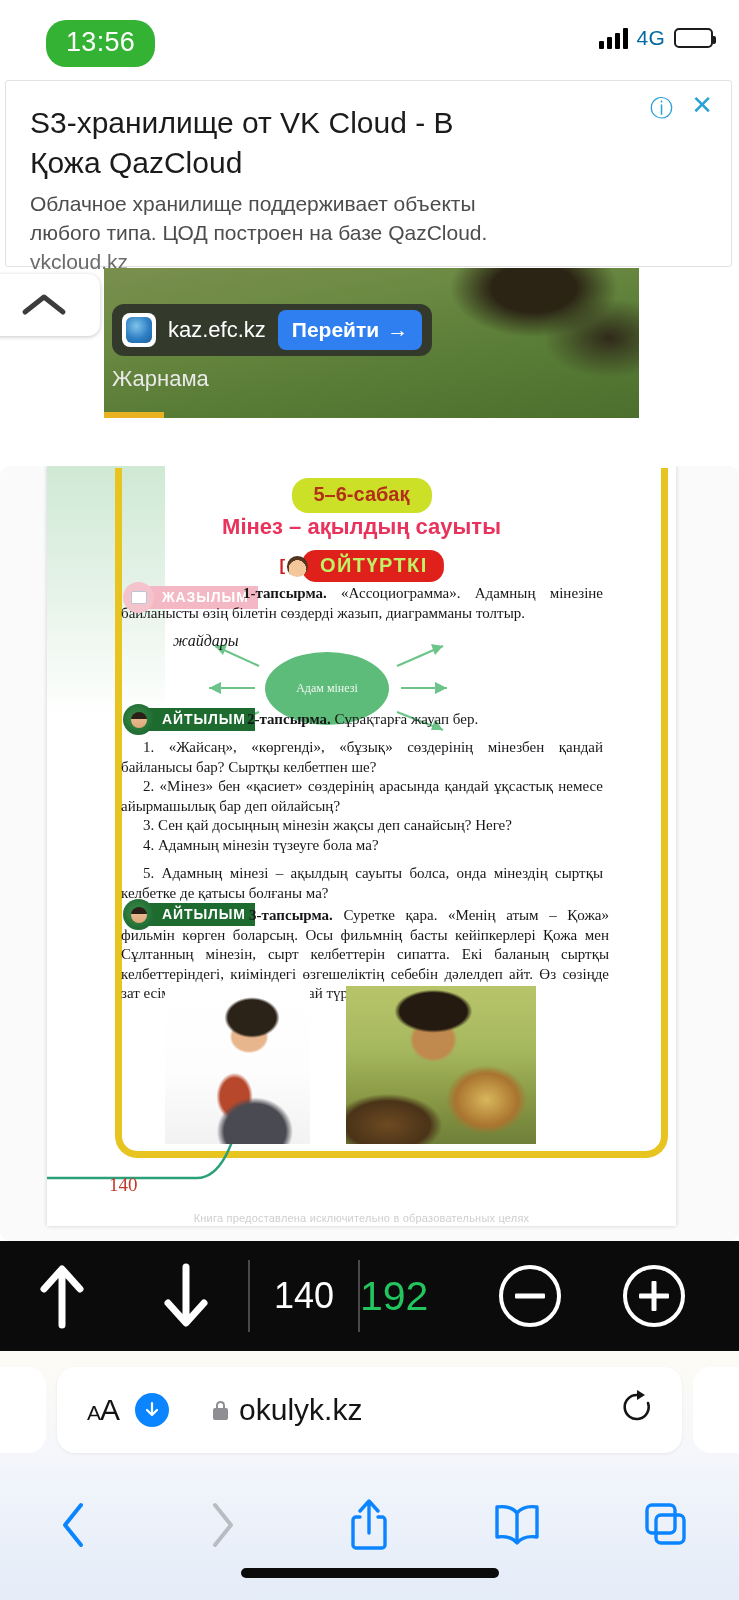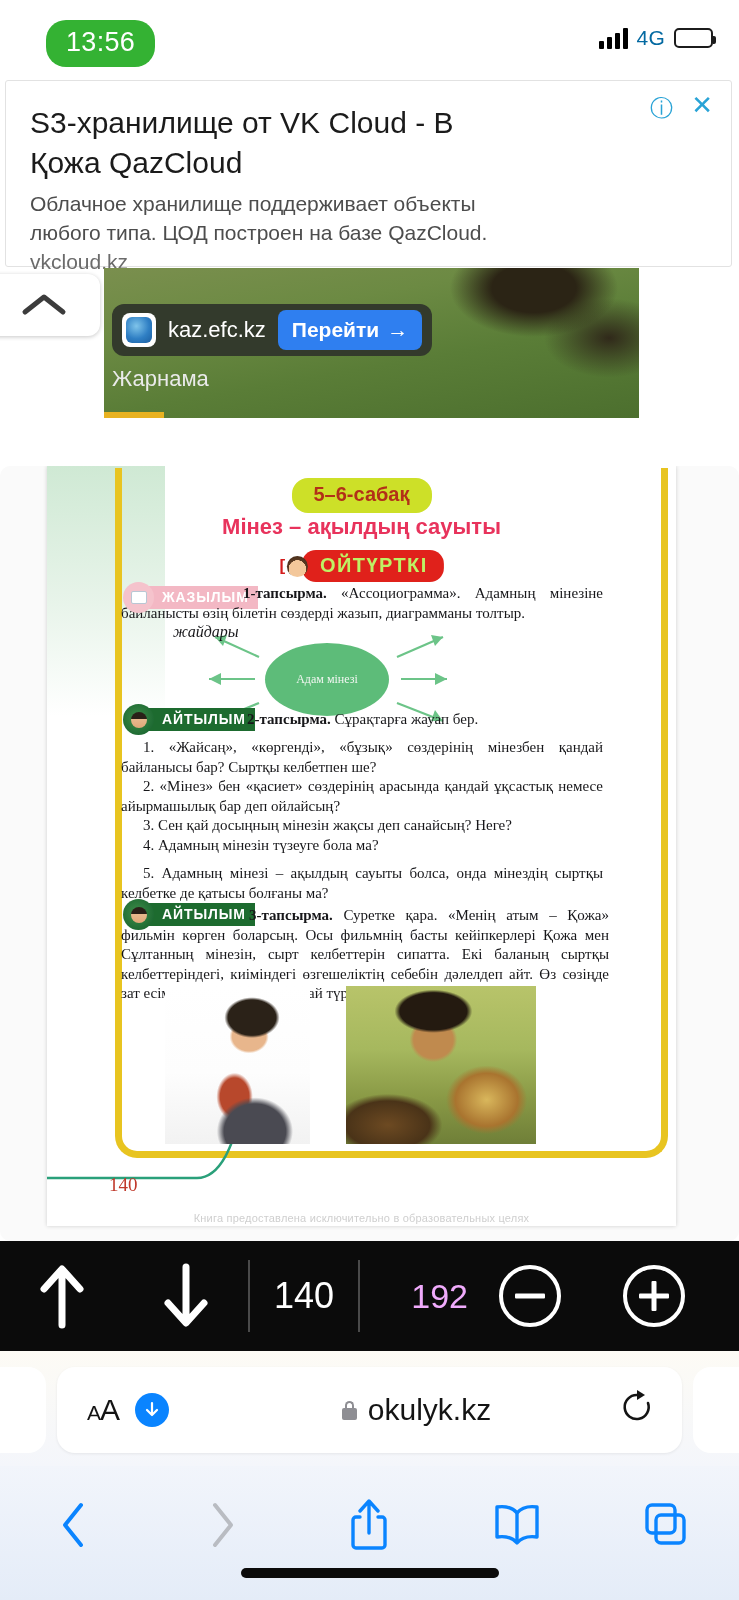--- a/index.html
+++ b/index.html
@@ -175,21 +175,21 @@
   }
   .tag-label.pink { background:#f3b8c4; color:#ffffff; }
   .tag-label.green { background:#1d6b2f; color:#ffffff; }
 
   .body-txt {
     position:absolute; font-family:"Liberation Serif", serif;
     font-size:15px; line-height:19.5px; color:#17171a; text-align:justify;
   }
   .body-txt b { font-weight:700; }
 
-  .diagram { position:absolute; left:100px; top:157px; width:330px; height:110px; }
+  .diagram { position:absolute; left:100px; top:166px; width:330px; height:110px; }
   .ellipse {
     position:absolute; left:118px; top:20px; width:124px; height:73px;
     background:#5dbc79; border-radius:50%;
     display:flex; align-items:center; justify-content:center;
   }
   .ellipse span { color:#f2f7f2; font-family:"Liberation Serif", serif; font-size:12px; }
   .jaidary {
     position:absolute; left:26px; top:0px; font-family:"Liberation Serif", serif;
     font-style:italic; font-size:16px; color:#17171a;
   }
@@ -225,21 +225,21 @@
   }
 
   
   .rtoolbar {
     position:absolute; left:0; top:1241px; width:739px; height:110px;
     background:#0b0b0b; display:flex; align-items:center;
   }
   .rt-btn { width:124px; height:110px; display:flex; align-items:center; justify-content:center; cursor:pointer; }
   .rt-div { width:2px; height:72px; background:#4a4a4a; }
   .rt-cur { color:#ffffff; font-size:36px; width:108px; text-align:center; cursor:pointer; }
-  .rt-tot { color:#f0abfc; font-size:34px; width:108px; text-align:right; }
+  .rt-tot { color:#22c55e; font-size:41px; width:108px; text-align:left; }
   .circ-btn {
     width:62px; height:62px; border:4px solid #fff; border-radius:50%;
     position:relative; cursor:pointer;
   }
   .circ-btn .h { position:absolute; left:50%; top:50%; width:30px; height:5px; background:#fff;
      transform:translate(-50%,-50%); border-radius:1px; }
   .circ-btn .v { position:absolute; left:50%; top:50%; width:5px; height:30px; background:#fff;
      transform:translate(-50%,-50%); border-radius:1px; }
 
   
@@ -255,21 +255,21 @@
     position:absolute; left:57px; top:16px; width:625px; height:86px;
     background:#fff; border-radius:18px; display:flex; align-items:center;
     box-shadow:0 1px 3px rgba(0,0,0,.07);
   }
   .aa { font-size:30px; color:#141414; margin-left:30px; cursor:pointer; letter-spacing:-1px; }
   .aa small { font-size:21px; }
   .dl-badge {
     width:34px; height:34px; border-radius:50%; background:#0a84ff; margin-left:16px;
     display:flex; align-items:center; justify-content:center; cursor:pointer;
   }
-  .url-mid { flex:1; display:flex; align-items:center; justify-content:center; gap:11px; cursor:pointer;margin-left:44px; }
+  .url-mid { flex:1; display:flex; align-items:center; gap:11px; cursor:pointer;margin-left:44px; }
   .lock { width:15px; height:19px; position:relative; }
   .lock .body { position:absolute; bottom:0; width:15px; height:12px; background:#8e8e93; border-radius:2px; }
   .lock .shk { position:absolute; top:0; left:3px; width:9px; height:9px;
      border:2.5px solid #8e8e93; border-bottom:none; border-radius:5px 5px 0 0; }
   .url-text { font-size:30px; color:#141414; }
   .reload { margin-right:28px; cursor:pointer; }
 
   
   .navbar {
     position:absolute; left:0; top:1466px; width:739px; height:134px;

